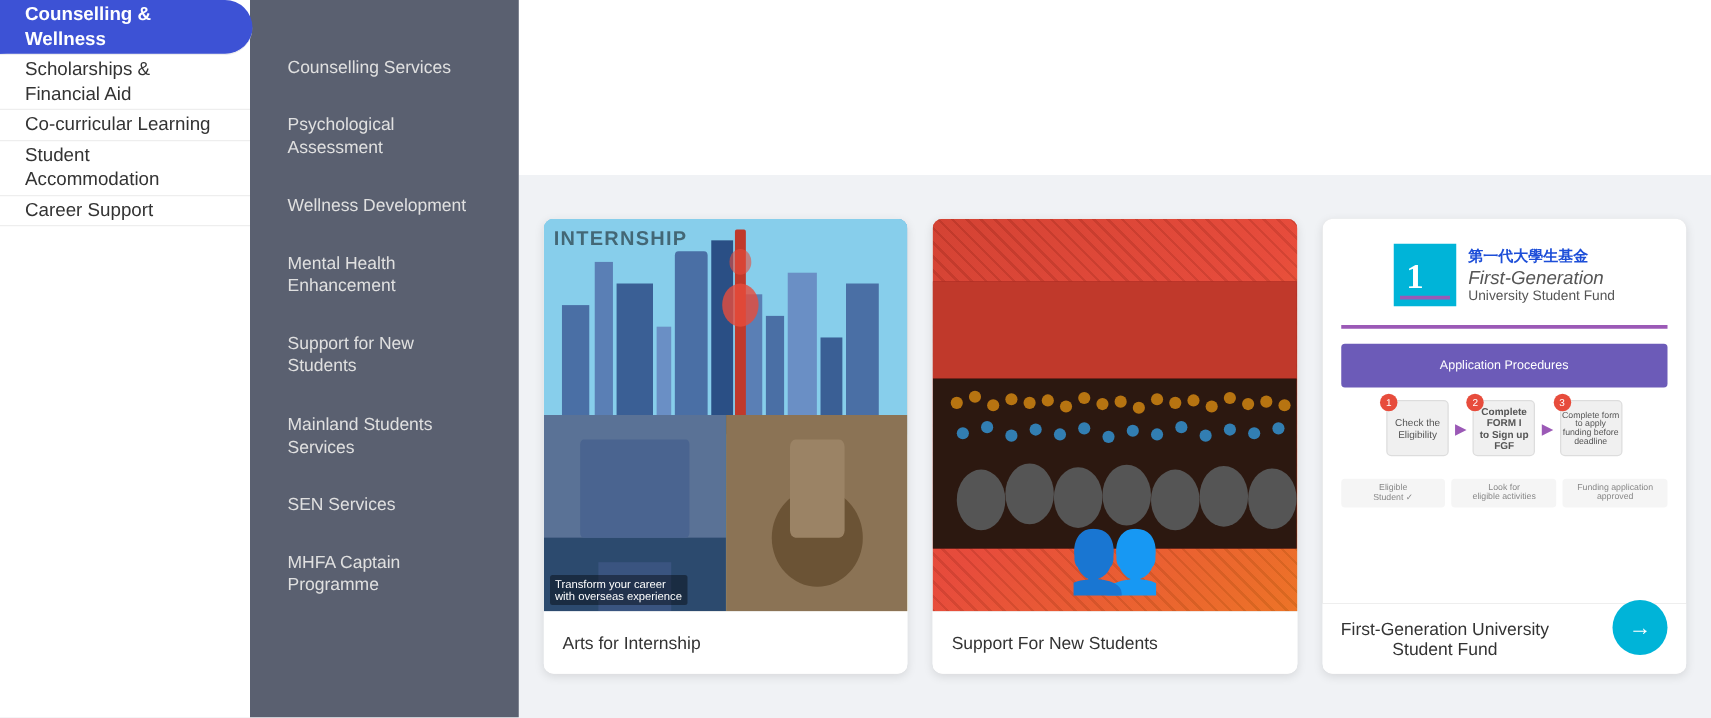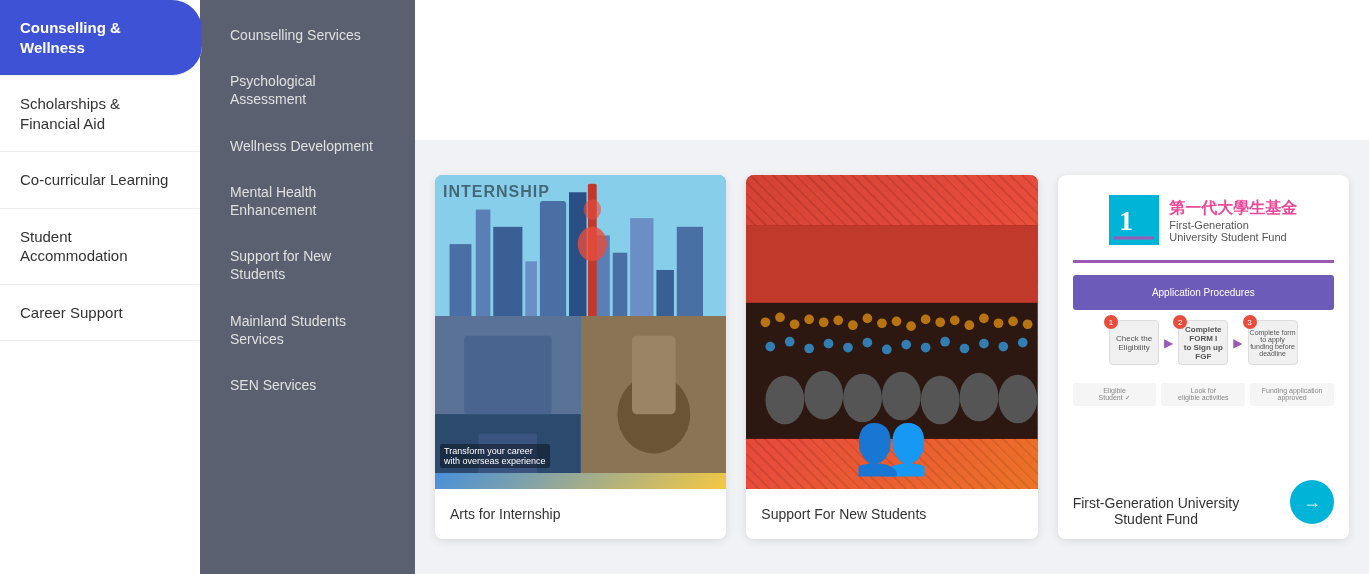--- a/index.html
+++ b/index.html
@@ -16,21 +16,21 @@
     .sidebar {
       width: 200px;
       background: #fff;
       flex-shrink: 0;
       display: flex;
       flex-direction: column;
       z-index: 10;
     }
 
     .sidebar-item {
-      padding: 18px 20px;
+      padding: 2px 20px;
       font-size: 15px;
       color: #333;
       cursor: pointer;
       border-bottom: 1px solid #eee;
       line-height: 1.3;
     }
 
     .sidebar-item.active {
       background: #3d52d5;
       color: #fff;
@@ -39,21 +39,21 @@
       margin-right: -2px;
     }
 
     
     .submenu-panel {
       width: 215px;
       background: #5a6070;
       flex-shrink: 0;
       display: flex;
       flex-direction: column;
-      padding: 12px 0;
+      padding: 30px 0;
       z-index: 9;
     }
 
     .submenu-item {
       padding: 14px 30px;
       font-size: 14px;
       color: #e0e0e0;
       cursor: pointer;
       line-height: 1.3;
     }
@@ -120,21 +120,21 @@
     }
     
     .internship-img .city-top {
       position: absolute;
       top: 0; left: 0; right: 0;
       height: 55%;
       background: linear-gradient(180deg, #87CEEB 0%, #b0d4f1 100%);
     }
     .internship-img .city-bottom {
       position: absolute;
-      bottom: 16px; left: 0; right: 0;
+      bottom: 0; left: 0; right: 0;
       height: 50%;
       display: flex;
       border-radius: 25px;
     }
     .internship-img .sub-img-left {
       flex: 1;
       background: linear-gradient(135deg, #2c6e8a 0%, #3a8aad 100%);
     }
     .internship-img .sub-img-right {
       flex: 1;
@@ -198,24 +198,24 @@
       font-weight: bold;
       color: #fff;
       font-family: serif;
       flex-shrink: 0;
     }
     .fund-logo-text {
       font-size: 12px;
       color: #333;
     }
     .fund-logo-text .zh {
-      font-size: 16px;
+      font-size: 12px;
       font-weight: bold;
       display: block;
-      color: #ec4899;
+      color: #1d4ed8;
     }
     .fund-procedures-box {
       background: #6c5bb8;
       color: #fff;
       font-size: 10px;
       padding: 12px 10px;
       border-radius: 3px;
       margin-bottom: 10px;
       width: 100%;
       text-align: center;
@@ -329,20 +329,23 @@
     <span>Mental Health Enhancement</span>
   </div>
   <div class="submenu-item">
     <span>Support for New Students</span>
   </div>
   <div class="submenu-item">
     <span>Mainland Students Services</span>
   </div>
   <div class="submenu-item">
     <span>SEN Services</span>
+  </div>
+  <div class="submenu-item">
+    <span>MHFA Captain Programme</span>
   </div>
 </div>
 
 <div class="main-content">
   <div class="top-area"></div>
   <div class="cards-wrapper">
 
     <div class="card">
       <div class="card-image">
         <div class="internship-img">
@@ -468,21 +471,21 @@
           <div class="fund-logo">
             <div class="fund-logo-icon">
               <svg width="40" height="40" viewBox="0 0 40 40">
                 <rect width="40" height="40" fill="#00b4d8"></rect>
                 <text x="5" y="30" font-size="28" font-weight="bold" fill="white" font-family="serif">1</text>
                 <line x1="0" y1="38" x2="40" y2="38" stroke="#9b59b6" stroke-width="3"></line>
               </svg>
             </div>
             <div class="fund-logo-text">
               <span class="zh">第一代大學生基金</span>
-              <span style="font-size:11px;color:#555;display:block;">First-Generation</span>
+              <span style="font-size:15px;color:#555;display:block;font-style:italic;">First-Generation</span>
               <span style="font-size:11px;color:#555;display:block;">University Student Fund</span>
             </div>
           </div>
 
           <div style="height:3px;background:#9b59b6;width:100%;margin-bottom:12px;"></div>
 
           <div class="fund-procedures-box">
             <span>Application Procedures</span>
           </div>
 

